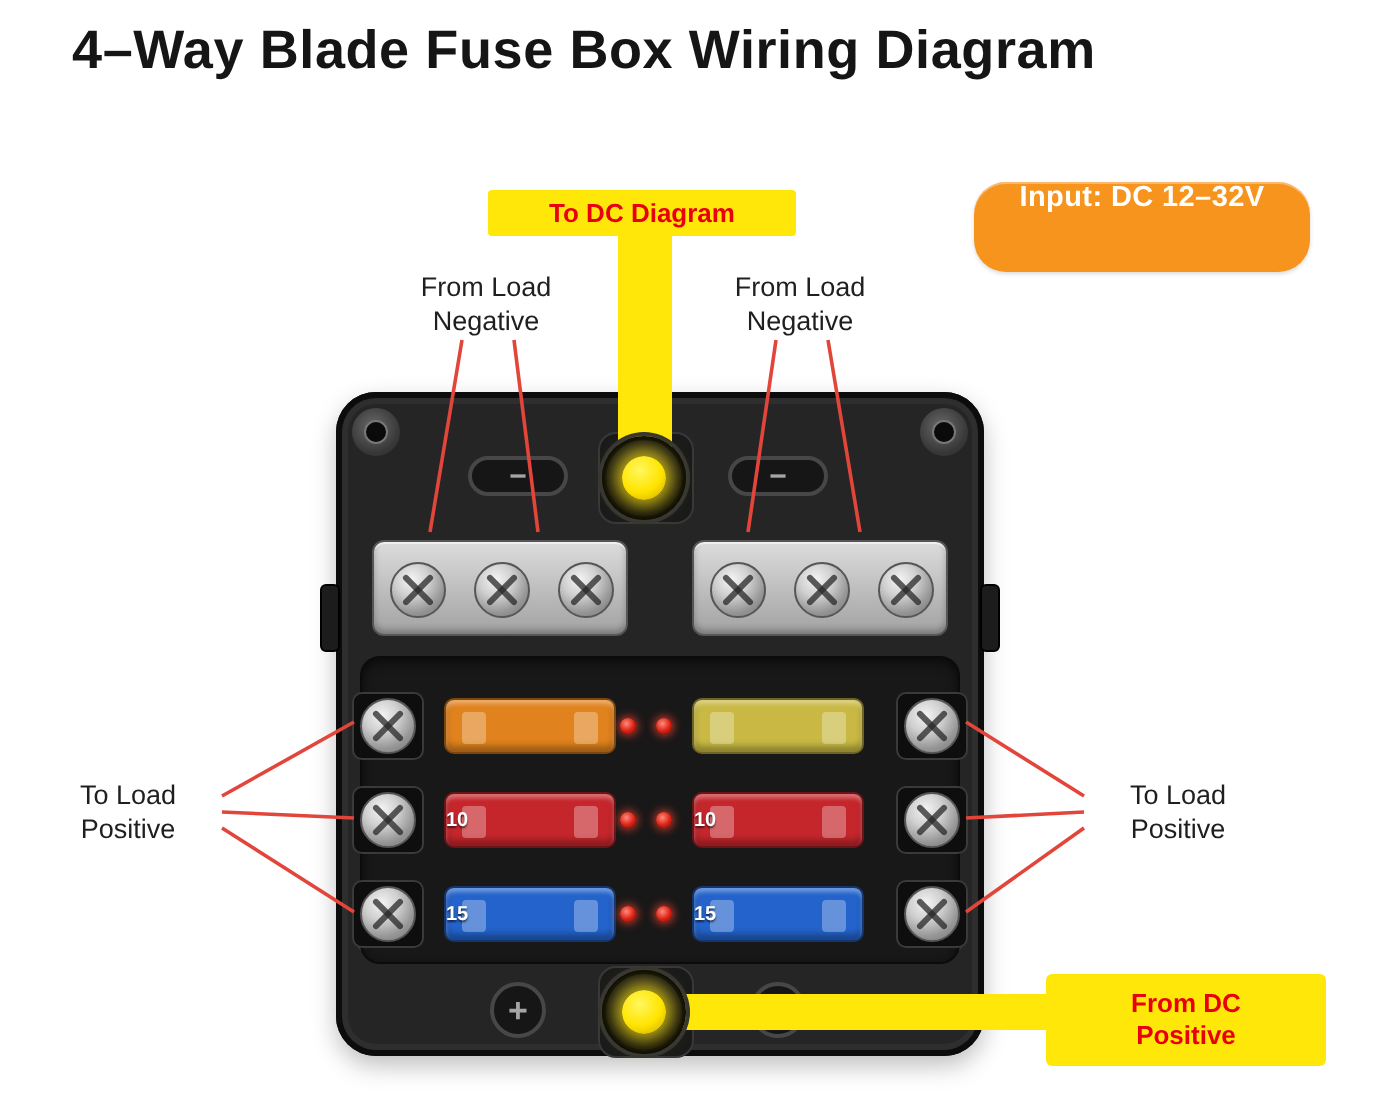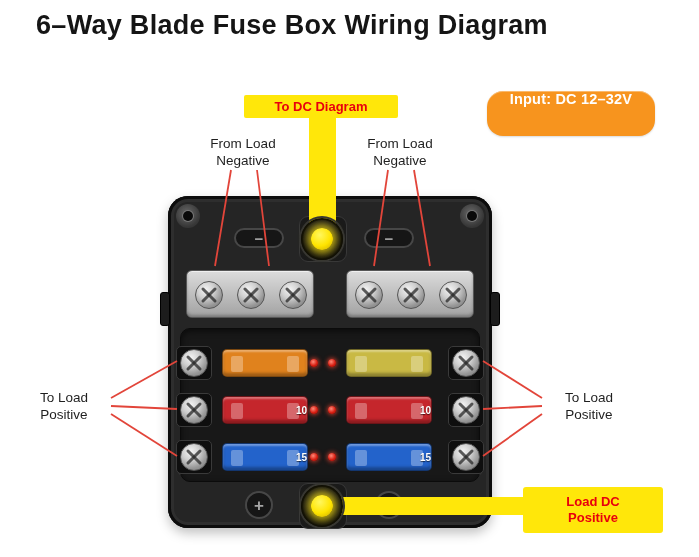--- a/index.html
+++ b/index.html
@@ -59,21 +59,21 @@
   .screw::after{transform:translate(-50%,-50%) rotate(-45deg)}
 
   .fuse-panel{position:absolute;left:12px;top:132px;width:300px;height:154px;background:#181818;border-radius:10px;
               border:1px solid #0b0b0b;box-shadow:inset 0 2px 6px rgba(0,0,0,.6)}
 
   .side-term{position:absolute;width:36px;height:34px;background:#0e0e0e;border:1px solid #3a3a3a;border-radius:5px}
   .side-term .screw{left:3px;top:2px}
 
   .fuse{position:absolute;width:86px;height:28px;border-radius:5px;border:1px solid rgba(0,0,0,.45);
         box-shadow:inset 0 2px 2px rgba(255,255,255,.35),inset 0 -3px 3px rgba(0,0,0,.3);
-        display:flex;align-items:center;justify-content:flex-end}
+        display:flex;align-items:center;justify-content:flex-start}
   .fwin{position:absolute;top:6px;width:12px;height:16px;background:rgba(255,255,255,.3);border-radius:2px}
   .fwin.l{left:8px}.fwin.r{right:8px}
   .fval{font-size:10px;font-weight:bold;color:#fff;text-shadow:0 1px 1px rgba(0,0,0,.6);z-index:1}
 
   .led{position:absolute;width:8px;height:8px;border-radius:50%;
        background:radial-gradient(circle at 40% 35%,#ff8a7a,#d81f12 55%,#8a0b06);
        box-shadow:0 0 4px 1px rgba(255,70,50,.7)}
 
   .stud{position:absolute;width:42px;height:42px;border-radius:50%;z-index:6;border:2px solid #050505;
         background:radial-gradient(circle at 50% 45%,#2a2a2a 0 40%,#0d0d0d 70%);box-shadow:0 0 0 2px #333}
@@ -82,29 +82,29 @@
         box-shadow:0 0 10px 3px rgba(255,228,0,.8)}
 
   .leaders{position:absolute;left:0;top:0;z-index:7;pointer-events:none}
   .leader{stroke:var(--leader-line,#e2453a);stroke-width:1.8}
 </style>
 </head>
 <body>
 
 <div class="canvas">
 
-  <div class="title">6–Way Blade Fuse Box Wiring Diagram</div>
+  <div class="title">4–Way Blade Fuse Box Wiring Diagram</div>
 
   <div class="hl hl-band-v"></div>
   <div class="hl hl-top">
     <span class="red-label">To DC Diagram</span>
   </div>
   <div class="hl hl-band-h"></div>
   <div class="hl hl-bottom">
-    <span class="red-label">Load DC</span>
+    <span class="red-label">From DC</span>
     <span class="red-label">Positive</span>
   </div>
 
   <div class="badge">
     <span>Input: DC 12–32V</span>
   </div>
 
   <div class="callout c-fln-left">
     <div>From Load</div>
     <div>Negative</div>

